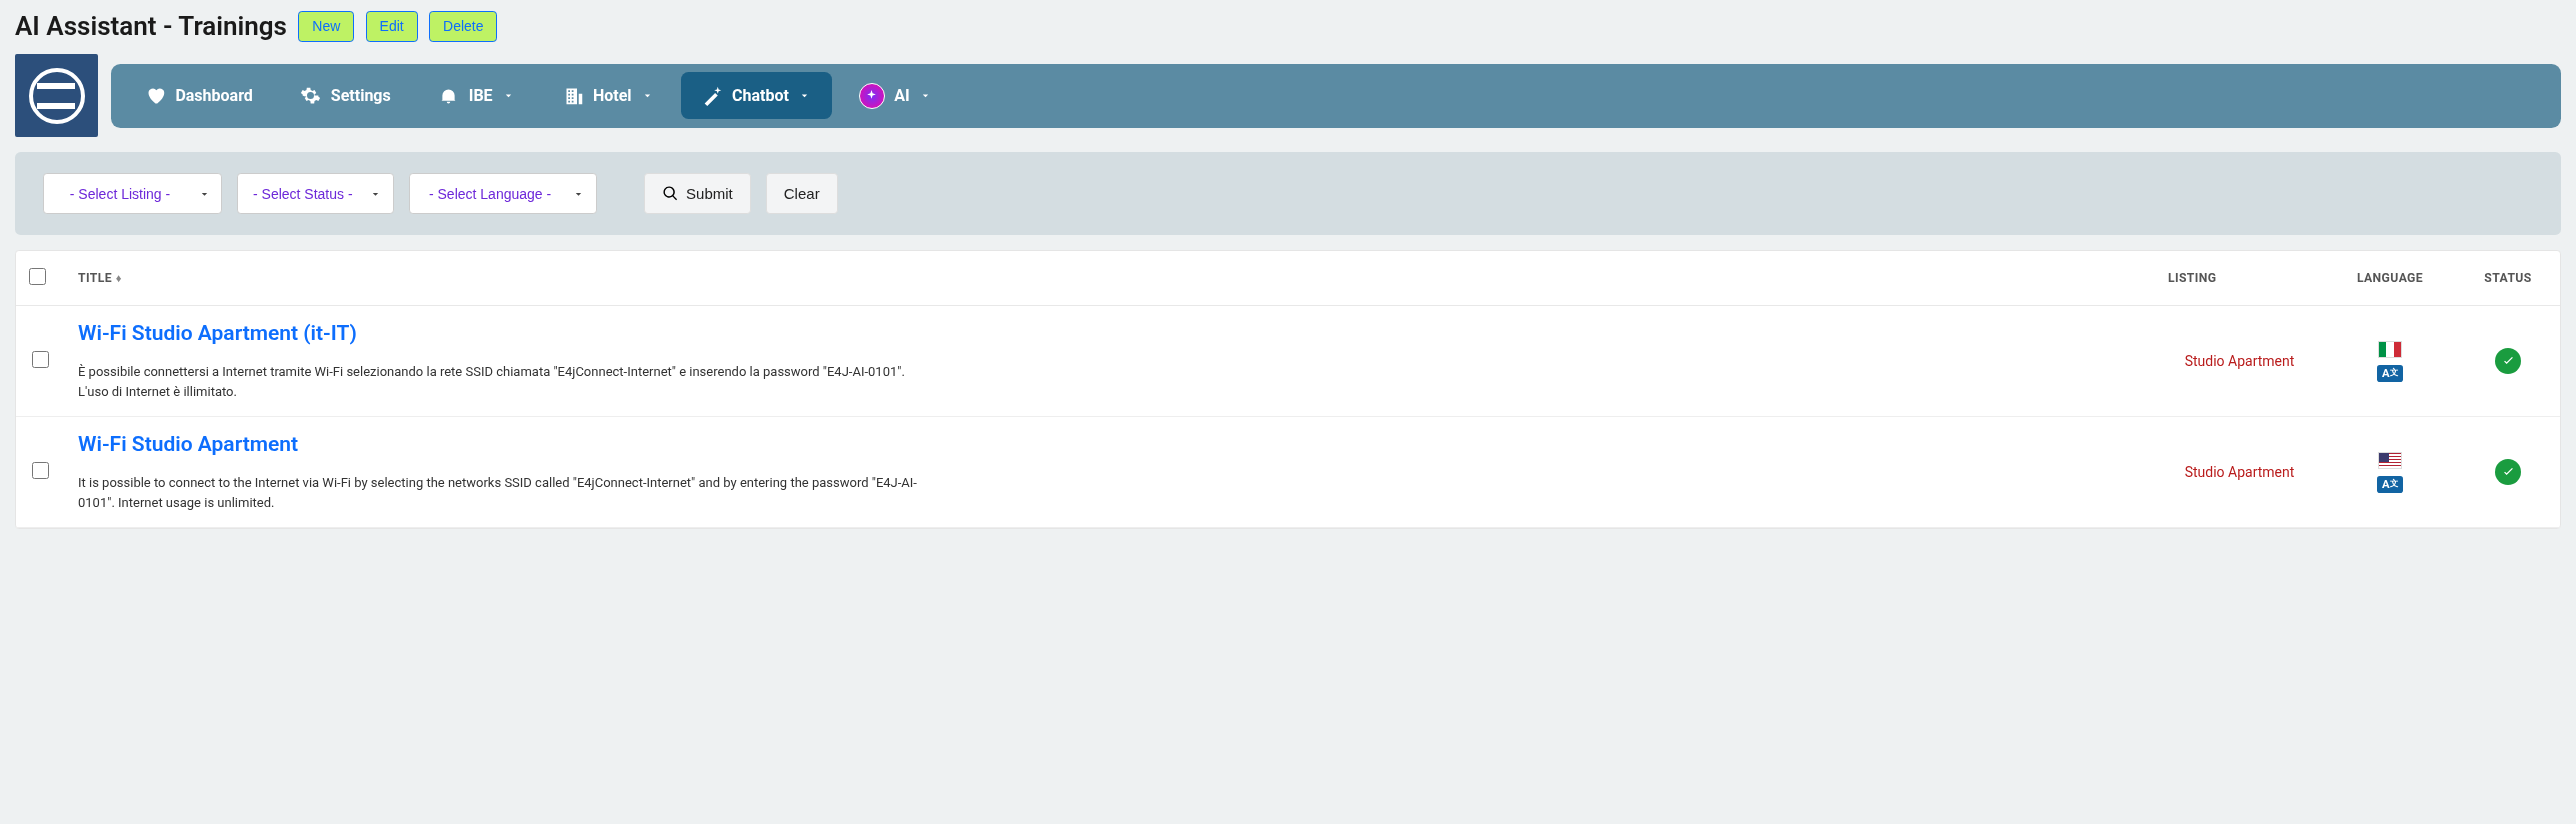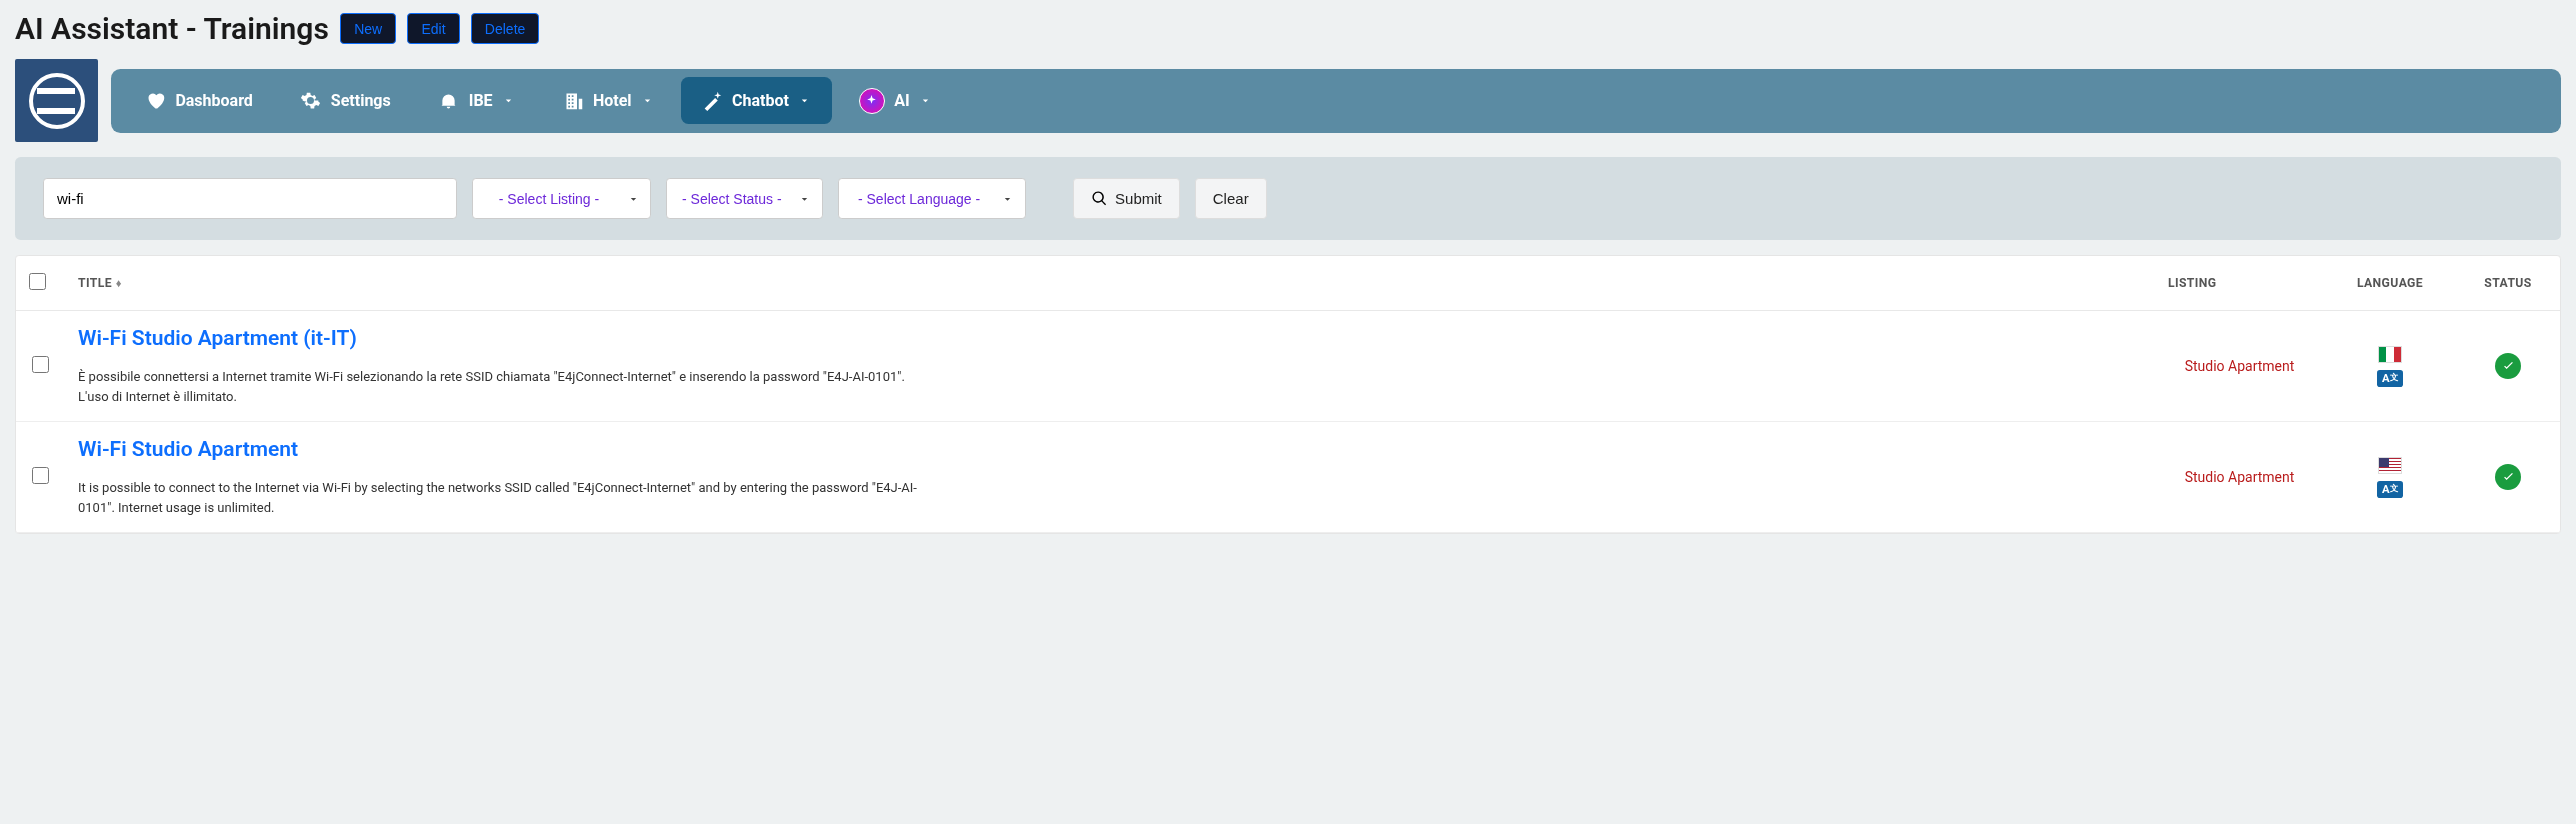--- a/index.html
+++ b/index.html
@@ -1,22 +1,22 @@
 <!DOCTYPE html>
 <html style="font-size:15px"><head>
   <meta charset="utf-8">
   <style>
     * { box-sizing: border-box; margin: 0; padding: 0; }
     body { font-family: -apple-system, BlinkMacSystemFont, "Segoe UI", Roboto, sans-serif; background: #eef1f2; color: #333; }
 
     .page { padding: 7.5px 15px 19px; }
 
     .header-bar { display: flex; align-items: center; gap: 11.3px; margin-bottom: 9.4px; }
-    .page-title { font-size: 30px; font-weight: 600; color: #1a1a1a; padding: 3.8px 0; }
-    .btn { border: 0.9px solid #0d6efd; background: #0f172a; color: #0d6efd; padding: 6.6px 13px; border-radius: 3.8px; font-size: 14px; cursor: pointer; }
+    .page-title { font-size: 26px; font-weight: 600; color: #1a1a1a; padding: 3.8px 0; }
+    .btn { border: 0.9px solid #0d6efd; background: #bef264; color: #0d6efd; padding: 6.6px 13px; border-radius: 3.8px; font-size: 14px; cursor: pointer; }
 
     .topbar-wrap { display: flex; align-items: stretch; gap: 13px; }
     .logo-box { width: 83px; height: 83px; background: #2c4f7b; display: flex; align-items: center; justify-content: center; border-radius: 1.9px; flex-shrink:0;}
     .logo-inner { width: 56px; height: 56px; border: 4.7px solid #fff; border-radius: 50%; position: relative; display: flex; align-items: center; justify-content: center; overflow:hidden;}
     .logo-inner::before { content: ""; position: absolute; width: 38px; height: 5.6px; background: #fff; top: 11.3px; left: 4.7px; }
     .logo-inner::after { content: ""; position: absolute; width: 38px; height: 5.6px; background: #fff; bottom: 11.3px; left: 4.7px; }
 
     .main-nav { flex: 1; background: #5b8ba3; border-radius: 9.4px; display: flex; align-items: center; padding: 0 13px; gap: 5.6px; height: 64px; align-self:center;}
     .nav-item { display: inline-flex; align-items: center; gap: 9.4px; color: #fff; font-weight: 700; font-size: 16px; padding: 13px 21px; border-radius: 7.5px; cursor: pointer; }
     .nav-item.active { background: #1a5f85; }
@@ -133,21 +133,20 @@
           </span>
         <span>AI</span>
         <svg class="chevron" viewBox="0 0 24 24">
             <path d="M7 10l5 5 5-5z"></path>
           </svg>
       </div>
     </nav>
   </div>
 
   <div class="filter-bar">
-    <input class="text-input" type="text" value="wi-fi" style="">
     <div class="select-wrap">
       <button class="select-btn">- Select Listing -</button>
       <svg class="chev" viewBox="0 0 24 24">
           <path d="M7 10l5 5 5-5z"></path>
         </svg>
     </div>
     <div class="select-wrap">
       <button class="select-btn" style="min-width:151px">- Select Status -</button>
       <svg class="chev" viewBox="0 0 24 24">
           <path d="M7 10l5 5 5-5z"></path>

